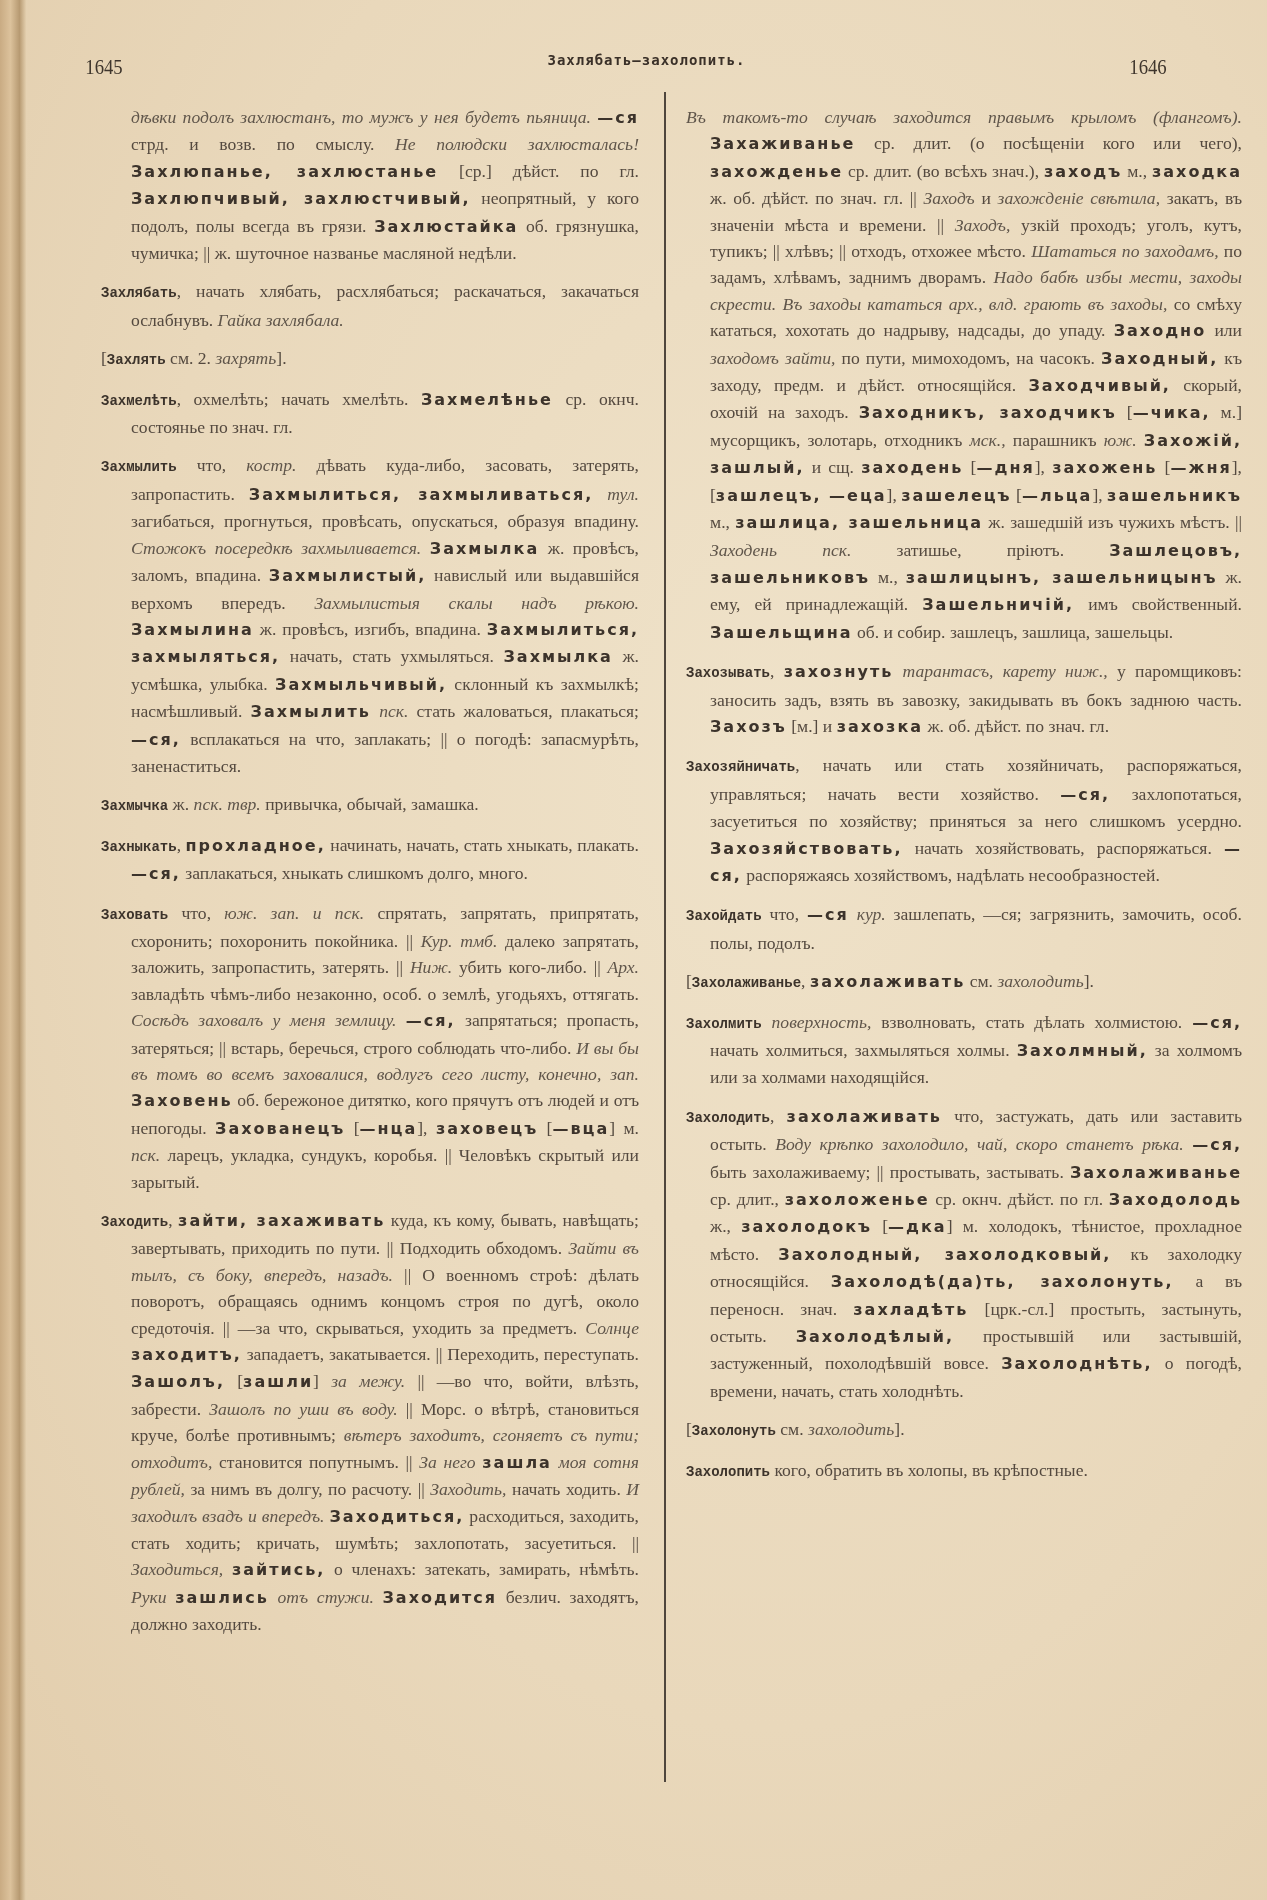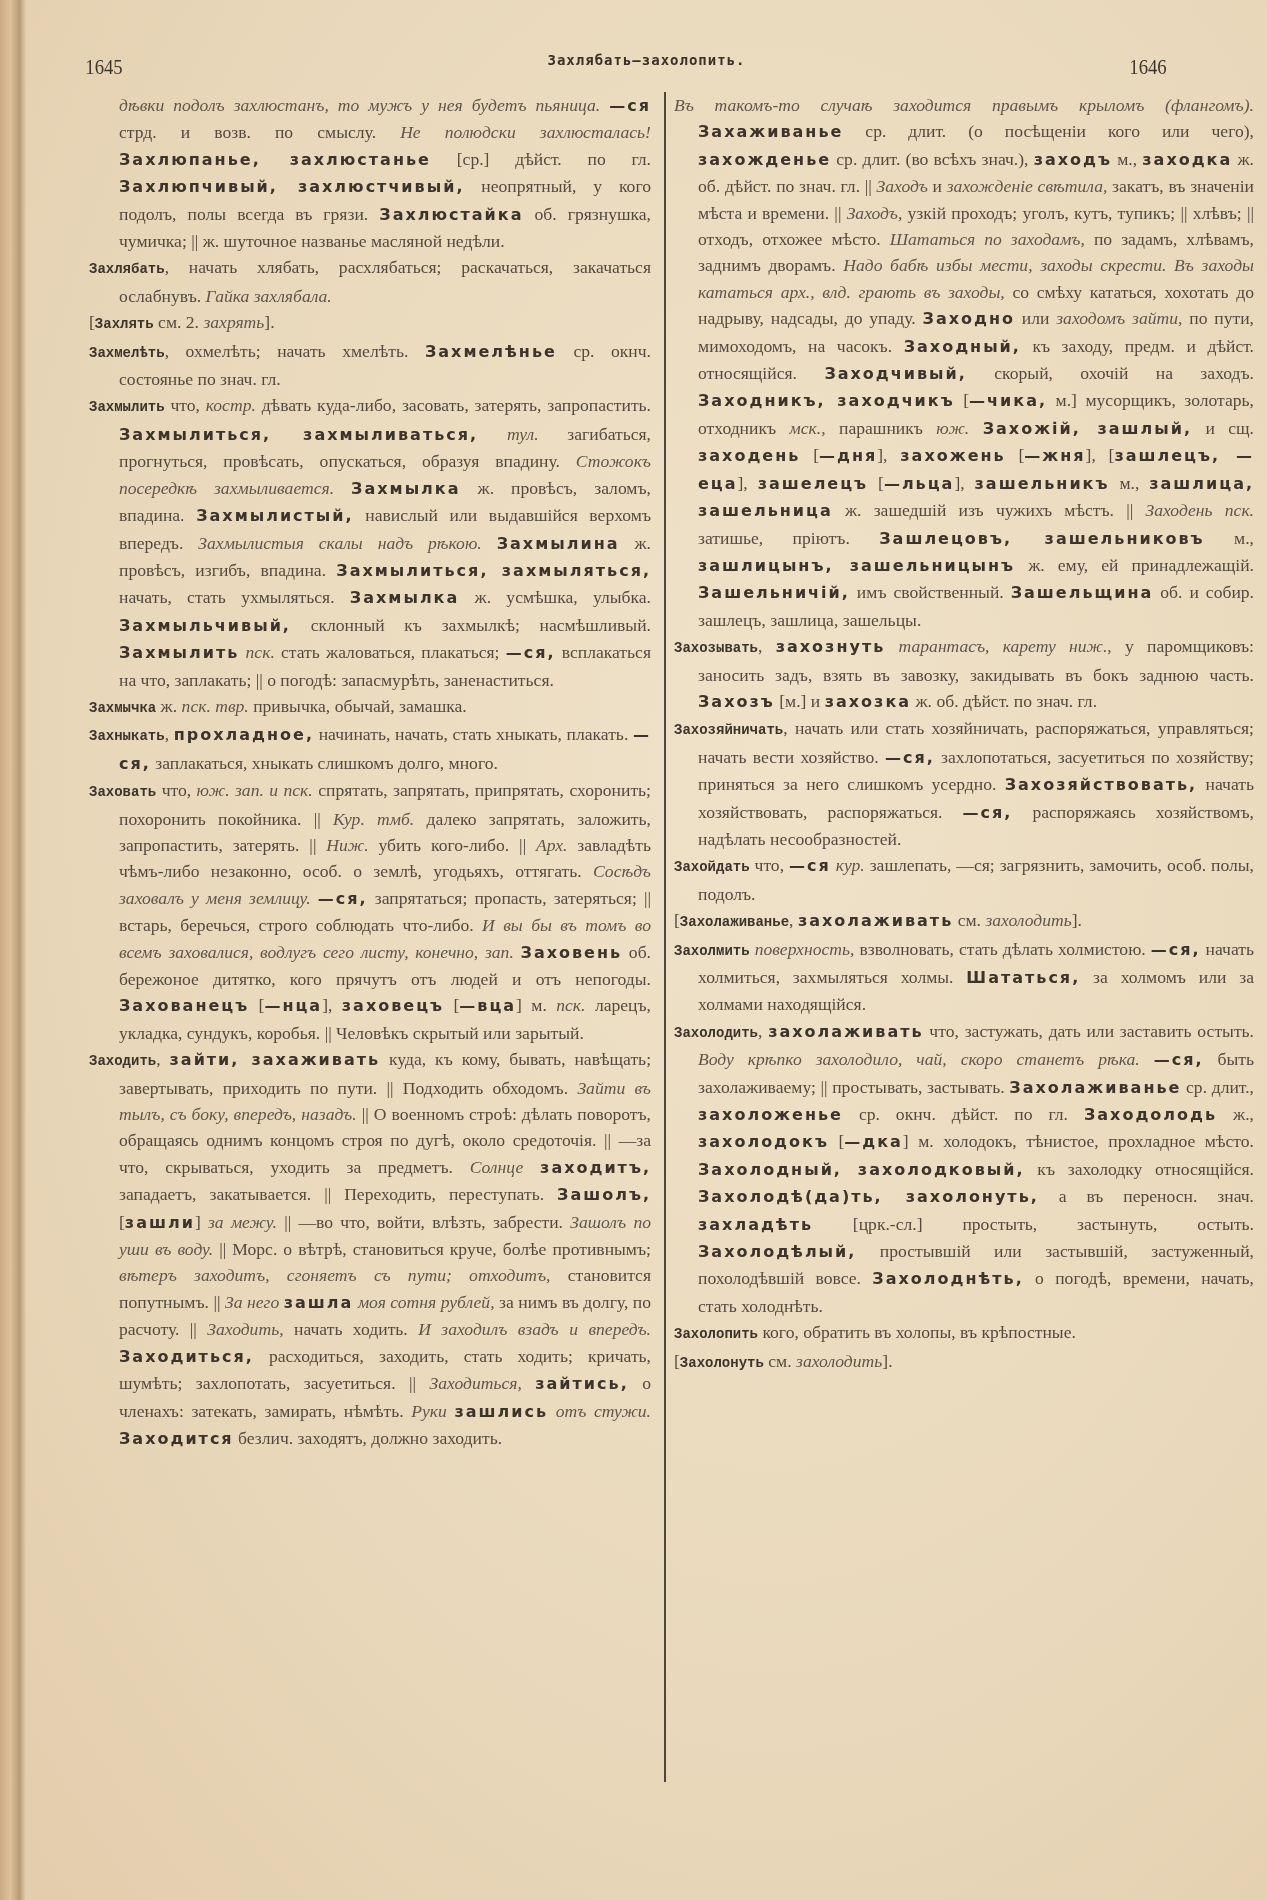--- a/index.html
+++ b/index.html
@@ -34,21 +34,21 @@
     font-size: 17.6px; line-height: 26.4px;
     text-align: justify; color: #54493f;
     font-family: "Liberation Serif", serif;
   }
   .col.left { left: 63px; width: 562px; }
   .col.right { left: 634px; width: 580px; padding-left: 14px; }
   .divider {
     position: absolute; left: 638px; top: 92px; width: 1.5px; height: 1690px;
     background: #4f463d;
   }
-  .entry { margin: 0; padding-left: 30px; text-indent: -30px; }
+  .entry { margin: 12px; padding-left: 30px; text-indent: -30px; }
   .entry.cont { padding-left: 30px; text-indent: 0; }
   .entry.cont-right { padding-left: 24px; text-indent: 0; }
   .col.right .entry { padding-left: 24px; text-indent: -24px; }
   .hw { font-family: Liberation Mono, monospace; font-weight: bold; color: #3c332b; font-size: 14px; }
   .bold { font-family: "DejaVu Sans", sans-serif; font-weight: bold; letter-spacing: 2px; color: #3c332b; font-size: 16px; }
   .it { font-style: italic; color: #5f554a; }
 </style>
 </head>
 <body>
 
@@ -72,18 +72,18 @@
       <p class="entry"><span class="hw">Заховать</span><span class=""> что, </span><span class="it">юж. зап. и пск.</span><span class=""> спрятать, запрятать, припрятать, схоронить; похоронить покойника. || </span><span class="it">Кур. тмб.</span><span class=""> далеко запрятать, заложить, запропастить, затерять. || </span><span class="it">Ниж.</span><span class=""> убить кого-либо. || </span><span class="it">Арх.</span><span class=""> завладѣть чѣмъ-либо незаконно, особ. о землѣ, угодьяхъ, оттягать. </span><span class="it">Сосѣдъ заховалъ у меня землицу. </span><span class="bold">—ся,</span><span class=""> запрятаться; пропасть, затеряться; || встарь, беречься, строго соблюдать что-либо. </span><span class="it">И вы бы въ томъ во всемъ заховалися, водлугъ сего листу, конечно,</span><span class=""> </span><span class="it">зап.</span><span class=""> </span><span class="bold">Заховень</span><span class=""> об. бережоное дитятко, кого прячутъ отъ людей и отъ непогоды. </span><span class="bold">Захованецъ</span><span class=""> [</span><span class="bold">—нца</span><span class="">], </span><span class="bold">заховецъ</span><span class=""> [</span><span class="bold">—вца</span><span class="">] м. </span><span class="it">пск.</span><span class=""> ларецъ, укладка, сундукъ, коробья. || Человѣкъ скрытый или зарытый.</span></p>
       <p class="entry"><span class="hw">Заходить</span><span class="">, </span><span class="bold">зайти, захаживать</span><span class=""> куда, къ кому, бывать, навѣщать; завертывать, приходить по пути. || Подходить обходомъ. </span><span class="it">Зайти въ тылъ, съ боку, впередъ, назадъ.</span><span class=""> || О военномъ строѣ: дѣлать поворотъ, обращаясь однимъ концомъ строя по дугѣ, около средоточія. || —за что, скрываться, уходить за предметъ. </span><span class="it">Солнце</span><span class=""> </span><span class="bold">заходитъ,</span><span class=""> западаетъ, закатывается. || Переходить, переступать. </span><span class="bold">Зашолъ,</span><span class=""> [</span><span class="bold">зашли</span><span class="">] </span><span class="it">за межу.</span><span class=""> || —во что, войти, влѣзть, забрести. </span><span class="it">Зашолъ по уши въ воду.</span><span class=""> || Морс. о вѣтрѣ, становиться круче, болѣе противнымъ; </span><span class="it">вѣтеръ заходитъ, сгоняетъ съ пути; отходитъ,</span><span class=""> становится попутнымъ. || </span><span class="it">За него</span><span class=""> </span><span class="bold">зашла</span><span class=""> </span><span class="it">моя сотня рублей,</span><span class=""> за нимъ въ долгу, по расчоту. || </span><span class="it">Заходить,</span><span class=""> начать ходить. </span><span class="it">И заходилъ взадъ и впередъ.</span><span class=""> </span><span class="bold">Заходиться,</span><span class=""> расходиться, заходить, стать ходить; кричать, шумѣть; захлопотать, засуетиться. || </span><span class="it">Заходиться,</span><span class=""> </span><span class="bold">зайтись,</span><span class=""> о членахъ: затекать, замирать, нѣмѣть. </span><span class="it">Руки</span><span class=""> </span><span class="bold">зашлись</span><span class=""> </span><span class="it">отъ стужи.</span><span class=""> </span><span class="bold">Заходится</span><span class=""> безлич. заходятъ, должно заходить.</span></p>
     </div>
   <div class="divider"></div>
   <div class="col right" id="col-right">
       <p class="entry cont-right"><span class="it">Въ такомъ-то случаѣ заходится правымъ крыломъ (флангомъ). </span><span class="bold">Захаживанье</span><span class=""> ср. длит. (о посѣщеніи кого или чего), </span><span class="bold">захожденье</span><span class=""> ср. длит. (во всѣхъ знач.), </span><span class="bold">заходъ</span><span class=""> м., </span><span class="bold">заходка</span><span class=""> ж. об. дѣйст. по знач. гл. || </span><span class="it">Заходъ</span><span class=""> и </span><span class="it">захожденіе свѣтила,</span><span class=""> закатъ, въ значеніи мѣста и времени. || </span><span class="it">Заходъ,</span><span class=""> узкій проходъ; уголъ, кутъ, тупикъ; || хлѣвъ; || отходъ, отхожее мѣсто. </span><span class="it">Шататься по заходамъ,</span><span class=""> по задамъ, хлѣвамъ, заднимъ дворамъ. </span><span class="it">Надо бабѣ избы мести, заходы скрести. Въ заходы кататься арх., влд. грають въ заходы,</span><span class=""> со смѣху кататься, хохотать до надрыву, надсады, до упаду. </span><span class="bold">Заходно</span><span class=""> или </span><span class="it">заходомъ зайти,</span><span class=""> по пути, мимоходомъ, на часокъ. </span><span class="bold">Заходный,</span><span class=""> къ заходу, предм. и дѣйст. относящійся. </span><span class="bold">Заходчивый,</span><span class=""> скорый, охочій на заходъ. </span><span class="bold">Заходникъ, заходчикъ</span><span class=""> [</span><span class="bold">—чика,</span><span class=""> м.] мусорщикъ, золотарь, отходникъ </span><span class="it">мск.,</span><span class=""> парашникъ </span><span class="it">юж.</span><span class=""> </span><span class="bold">Захожій, зашлый,</span><span class=""> и сщ. </span><span class="bold">заходень</span><span class=""> [</span><span class="bold">—дня</span><span class="">], </span><span class="bold">захожень</span><span class=""> [</span><span class="bold">—жня</span><span class="">], [</span><span class="bold">зашлецъ, —еца</span><span class="">], </span><span class="bold">зашелецъ</span><span class=""> [</span><span class="bold">—льца</span><span class="">], </span><span class="bold">зашельникъ</span><span class=""> м., </span><span class="bold">зашлица, зашельница</span><span class=""> ж. зашедшій изъ чужихъ мѣстъ. || </span><span class="it">Заходень пск.</span><span class=""> затишье, пріютъ. </span><span class="bold">Зашлецовъ, зашельниковъ</span><span class=""> м., </span><span class="bold">зашлицынъ, зашельницынъ</span><span class=""> ж. ему, ей принадлежащій. </span><span class="bold">Зашельничій,</span><span class=""> имъ свойственный. </span><span class="bold">Зашельщина</span><span class=""> об. и собир. зашлецъ, зашлица, зашельцы.</span></p>
       <p class="entry"><span class="hw">Захозывать</span><span class="">, </span><span class="bold">захознуть</span><span class=""> </span><span class="it">тарантасъ, карету ниж.,</span><span class=""> у паромщиковъ: заносить задъ, взять въ завозку, закидывать въ бокъ заднюю часть. </span><span class="bold">Захозъ</span><span class=""> [м.] и </span><span class="bold">захозка</span><span class=""> ж. об. дѣйст. по знач. гл.</span></p>
       <p class="entry"><span class="hw">Захозяйничать</span><span class="">, начать или стать хозяйничать, распоряжаться, управляться; начать вести хозяйство. </span><span class="bold">—ся,</span><span class=""> захлопотаться, засуетиться по хозяйству; приняться за него слишкомъ усердно. </span><span class="bold">Захозяйствовать,</span><span class=""> начать хозяйствовать, распоряжаться. </span><span class="bold">—ся,</span><span class=""> распоряжаясь хозяйствомъ, надѣлать несообразностей.</span></p>
       <p class="entry"><span class="hw">Захойдать</span><span class=""> что, </span><span class="bold">—ся</span><span class=""> </span><span class="it">кур.</span><span class=""> зашлепать, —ся; загрязнить, замочить, особ. полы, подолъ.</span></p>
       <p class="entry"><span class="">[</span><span class="hw">Захолаживанье</span><span class="">, </span><span class="bold">захолаживать</span><span class=""> см. </span><span class="it">захолодить</span><span class="">].</span></p>
-      <p class="entry"><span class="hw">Захолмить</span><span class=""> </span><span class="it">поверхность,</span><span class=""> взволновать, стать дѣлать холмистою. </span><span class="bold">—ся,</span><span class=""> начать холмиться, захмыляться холмы. </span><span class="bold">Шататься,</span><span class=""> за холмомъ или за холмами находящійся.</span></p>
+      <p class="entry"><span class="hw">Захолмить</span><span class=""> </span><span class="it">поверхность,</span><span class=""> взволновать, стать дѣлать холмистою. </span><span class="bold">—ся,</span><span class=""> начать холмиться, захмыляться холмы. </span><span class="bold">Захолмный,</span><span class=""> за холмомъ или за холмами находящійся.</span></p>
       <p class="entry"><span class="hw">Захолодить</span><span class="">, </span><span class="bold">захолаживать</span><span class=""> что, застужать, дать или заставить остыть. </span><span class="it">Воду крѣпко захолодило, чай, скоро станетъ рѣка.</span><span class=""> </span><span class="bold">—ся,</span><span class=""> быть захолаживаему; || простывать, застывать. </span><span class="bold">Захолаживанье</span><span class=""> ср. длит., </span><span class="bold">захоложенье</span><span class=""> ср. окнч. дѣйст. по гл. </span><span class="bold">Заходолодь</span><span class=""> ж., </span><span class="bold">захолодокъ</span><span class=""> [</span><span class="bold">—дка</span><span class="">] м. холодокъ, тѣнистое, прохладное мѣсто. </span><span class="bold">Захолодный, захолодковый,</span><span class=""> къ захолодку относящійся. </span><span class="bold">Захолодѣ(да)ть, захолонуть,</span><span class=""> а въ переносн. знач. </span><span class="bold">захладѣть</span><span class=""> [црк.-сл.] простыть, застынуть, остыть. </span><span class="bold">Захолодѣлый,</span><span class=""> простывшій или застывшій, застуженный, похолодѣвшій вовсе. </span><span class="bold">Захолоднѣть,</span><span class=""> о погодѣ, времени, начать, стать холоднѣть.</span></p>
+      <p class="entry"><span class="">[</span><span class="hw">Захолонуть</span><span class=""> см. </span><span class="it">захолодить</span><span class="">].</span></p>
       <p class="entry"><span class="hw">Захолопить</span><span class=""> кого, обратить въ холопы, въ крѣпостные.</span></p>
-      <p class="entry"><span class="">[</span><span class="hw">Захолонуть</span><span class=""> см. </span><span class="it">захолодить</span><span class="">].</span></p>
     </div>
 </div>
 
 </body></html>

